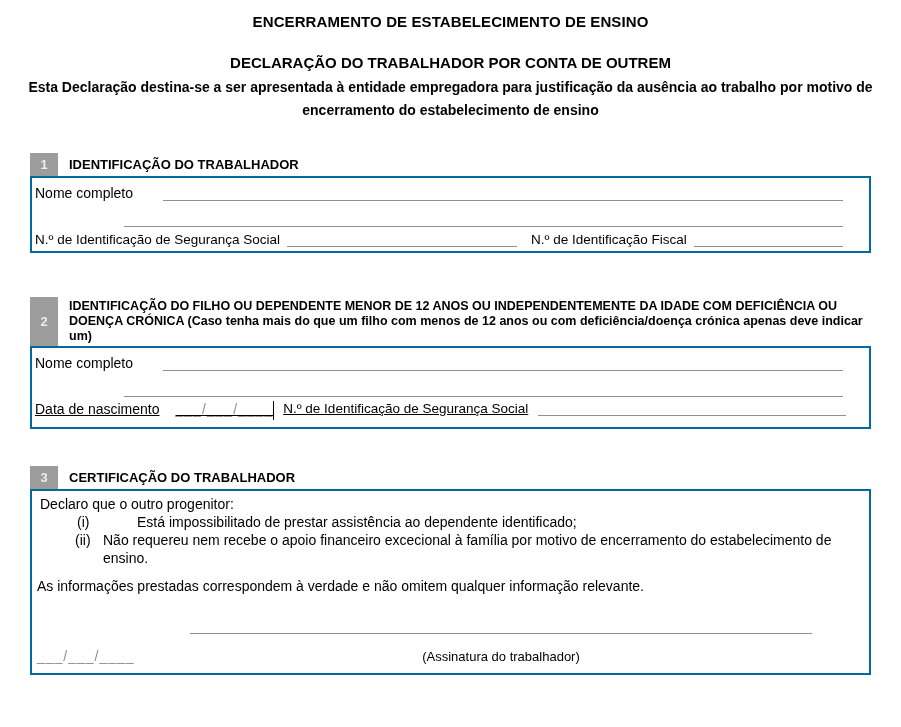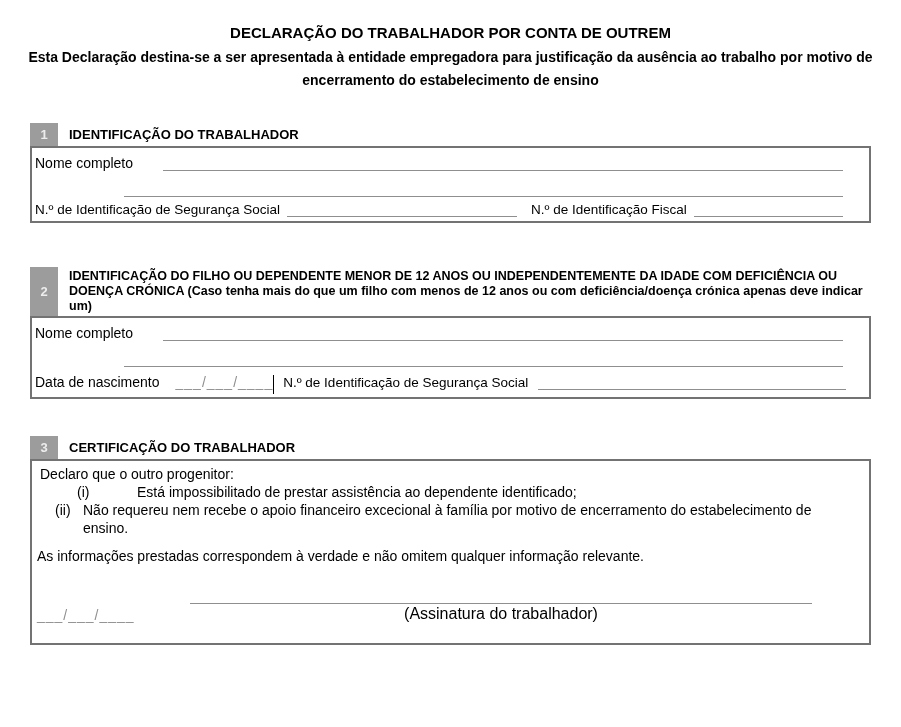--- a/index.html
+++ b/index.html
@@ -26,70 +26,71 @@
   .sec-header { display: flex; align-items: stretch; }
   .badge {
     flex: 0 0 28px; min-height: 22px;
     background: #9c9c9c; color: #ededed;
     font-weight: bold; font-size: 13px;
     display: flex; align-items: center; justify-content: center;
   }
   .sec-title { font-weight: bold; font-size: 13px; padding: 4px 0 4px 11px; display: flex; align-items: center; }
   .s2 .sec-title { font-size: 12.5px; line-height: 15px; display: block; padding-top: 2px; padding-bottom: 2px; }
 
-  .box { border: 2px solid #737373; background: #fff; }
+  .box { border: 2px solid #0369a1; background: #fff; }
 
   .row { display: flex; align-items: flex-end; padding: 0 3px; }
   .row .lbl { font-size: 14px; white-space: nowrap; }
   .fill-line { border-bottom: 1px solid #8f8f8f; height: 2px; }
   .grow { flex: 1 1 auto; }
 
   
   .r-name { height: 28px; padding-bottom: 5px; }
   .r-name .fill-line { margin-left: 30px; margin-right: 23px; }
   .r-cont { height: 25px; padding-bottom: 4px; }
   .r-cont .fill-line { margin-left: 89px; margin-right: 23px; }
 
   
   .r-ids { height: 20px; padding-bottom: 4px; }
   .r-ids .lbl { font-size: 13.5px; }
   .r-ids .line-niss { flex: 0 0 230px; margin-left: 7px; }
   .r-ids .lbl2 { margin-left: 14px; }
   .r-ids .line-nif { margin-left: 7px; margin-right: 23px; }
 
   
-  .r-birth { height: 26px; padding: 0; align-items: center; }
+  .r-birth { height: 26px; padding: 0; align-items: flex-start; text-decoration: underline; }
   .cell-date { flex: 0 0 235px; display: flex; align-items: flex-end; padding: 0 0 4px 3px; }
   .date-ph { color: #8f8f8f; font-size: 14px; letter-spacing: 1px; margin-left: 16px; }
   .cell-niss { flex: 1 1 auto; border-left: 1.5px solid #000; display: flex; align-items: flex-end; padding: 0 0 4px 9px; }
   .cell-niss .fill-line { margin-left: 10px; margin-right: 23px; }
   .cell-niss .lbl { font-size: 13.5px; }
 
   
   .box.cert { min-height: 186px; padding: 4px 3px 6px 3px; font-size: 14px; }
   .declare { margin-left: 5px; line-height: 18px; }
   .cert-item { display: flex; line-height: 18px; }
   .cert-item.item-i { margin-left: 42px; }
   .cert-item.item-i .marker { flex: 0 0 60px; }
-  .cert-item.item-ii { margin-left: 20px; }
+  .cert-item.item-ii { margin-left: 40px; }
   .cert-item.item-ii .marker { flex: 0 0 28px; }
   .cert-item .itext { flex: 1 1 auto; padding-right: 10px; }
   .truth { margin: 10px 0 0 2px; line-height: 18px; }
 
   .sig-row { display: flex; align-items: flex-end; margin-top: 37px; padding-left: 2px; }
   .sig-date { color: #8f8f8f; font-size: 14px; letter-spacing: 1px; flex: 0 0 122px; }
   .sig-col { flex: 0 0 622px; margin-left: 31px; text-align: center; }
   .sig-line { border-bottom: 1px solid #8f8f8f; height: 2px; }
-  .sig-caption { font-size: 16px; margin-top: 1px; }
+  .sig-caption { font-size: 13px; margin-top: 15px; }
 </style>
 </head>
 <body>
 
 <div class="page">
 
+  <div class="doc-title">ENCERRAMENTO DE ESTABELECIMENTO DE ENSINO</div>
   <div class="decl-title">DECLARAÇÃO DO TRABALHADOR POR CONTA DE OUTREM</div>
   <p class="intro">Esta Declaração destina-se a ser apresentada à entidade empregadora para justificação da ausência ao trabalho por motivo de encerramento do estabelecimento de ensino</p>
 
   <div class="content">
 
     <div class="section s1">
       <div class="sec-header">
         <div class="badge">1</div>
         <div class="sec-title">IDENTIFICAÇÃO DO TRABALHADOR</div>
       </div>

